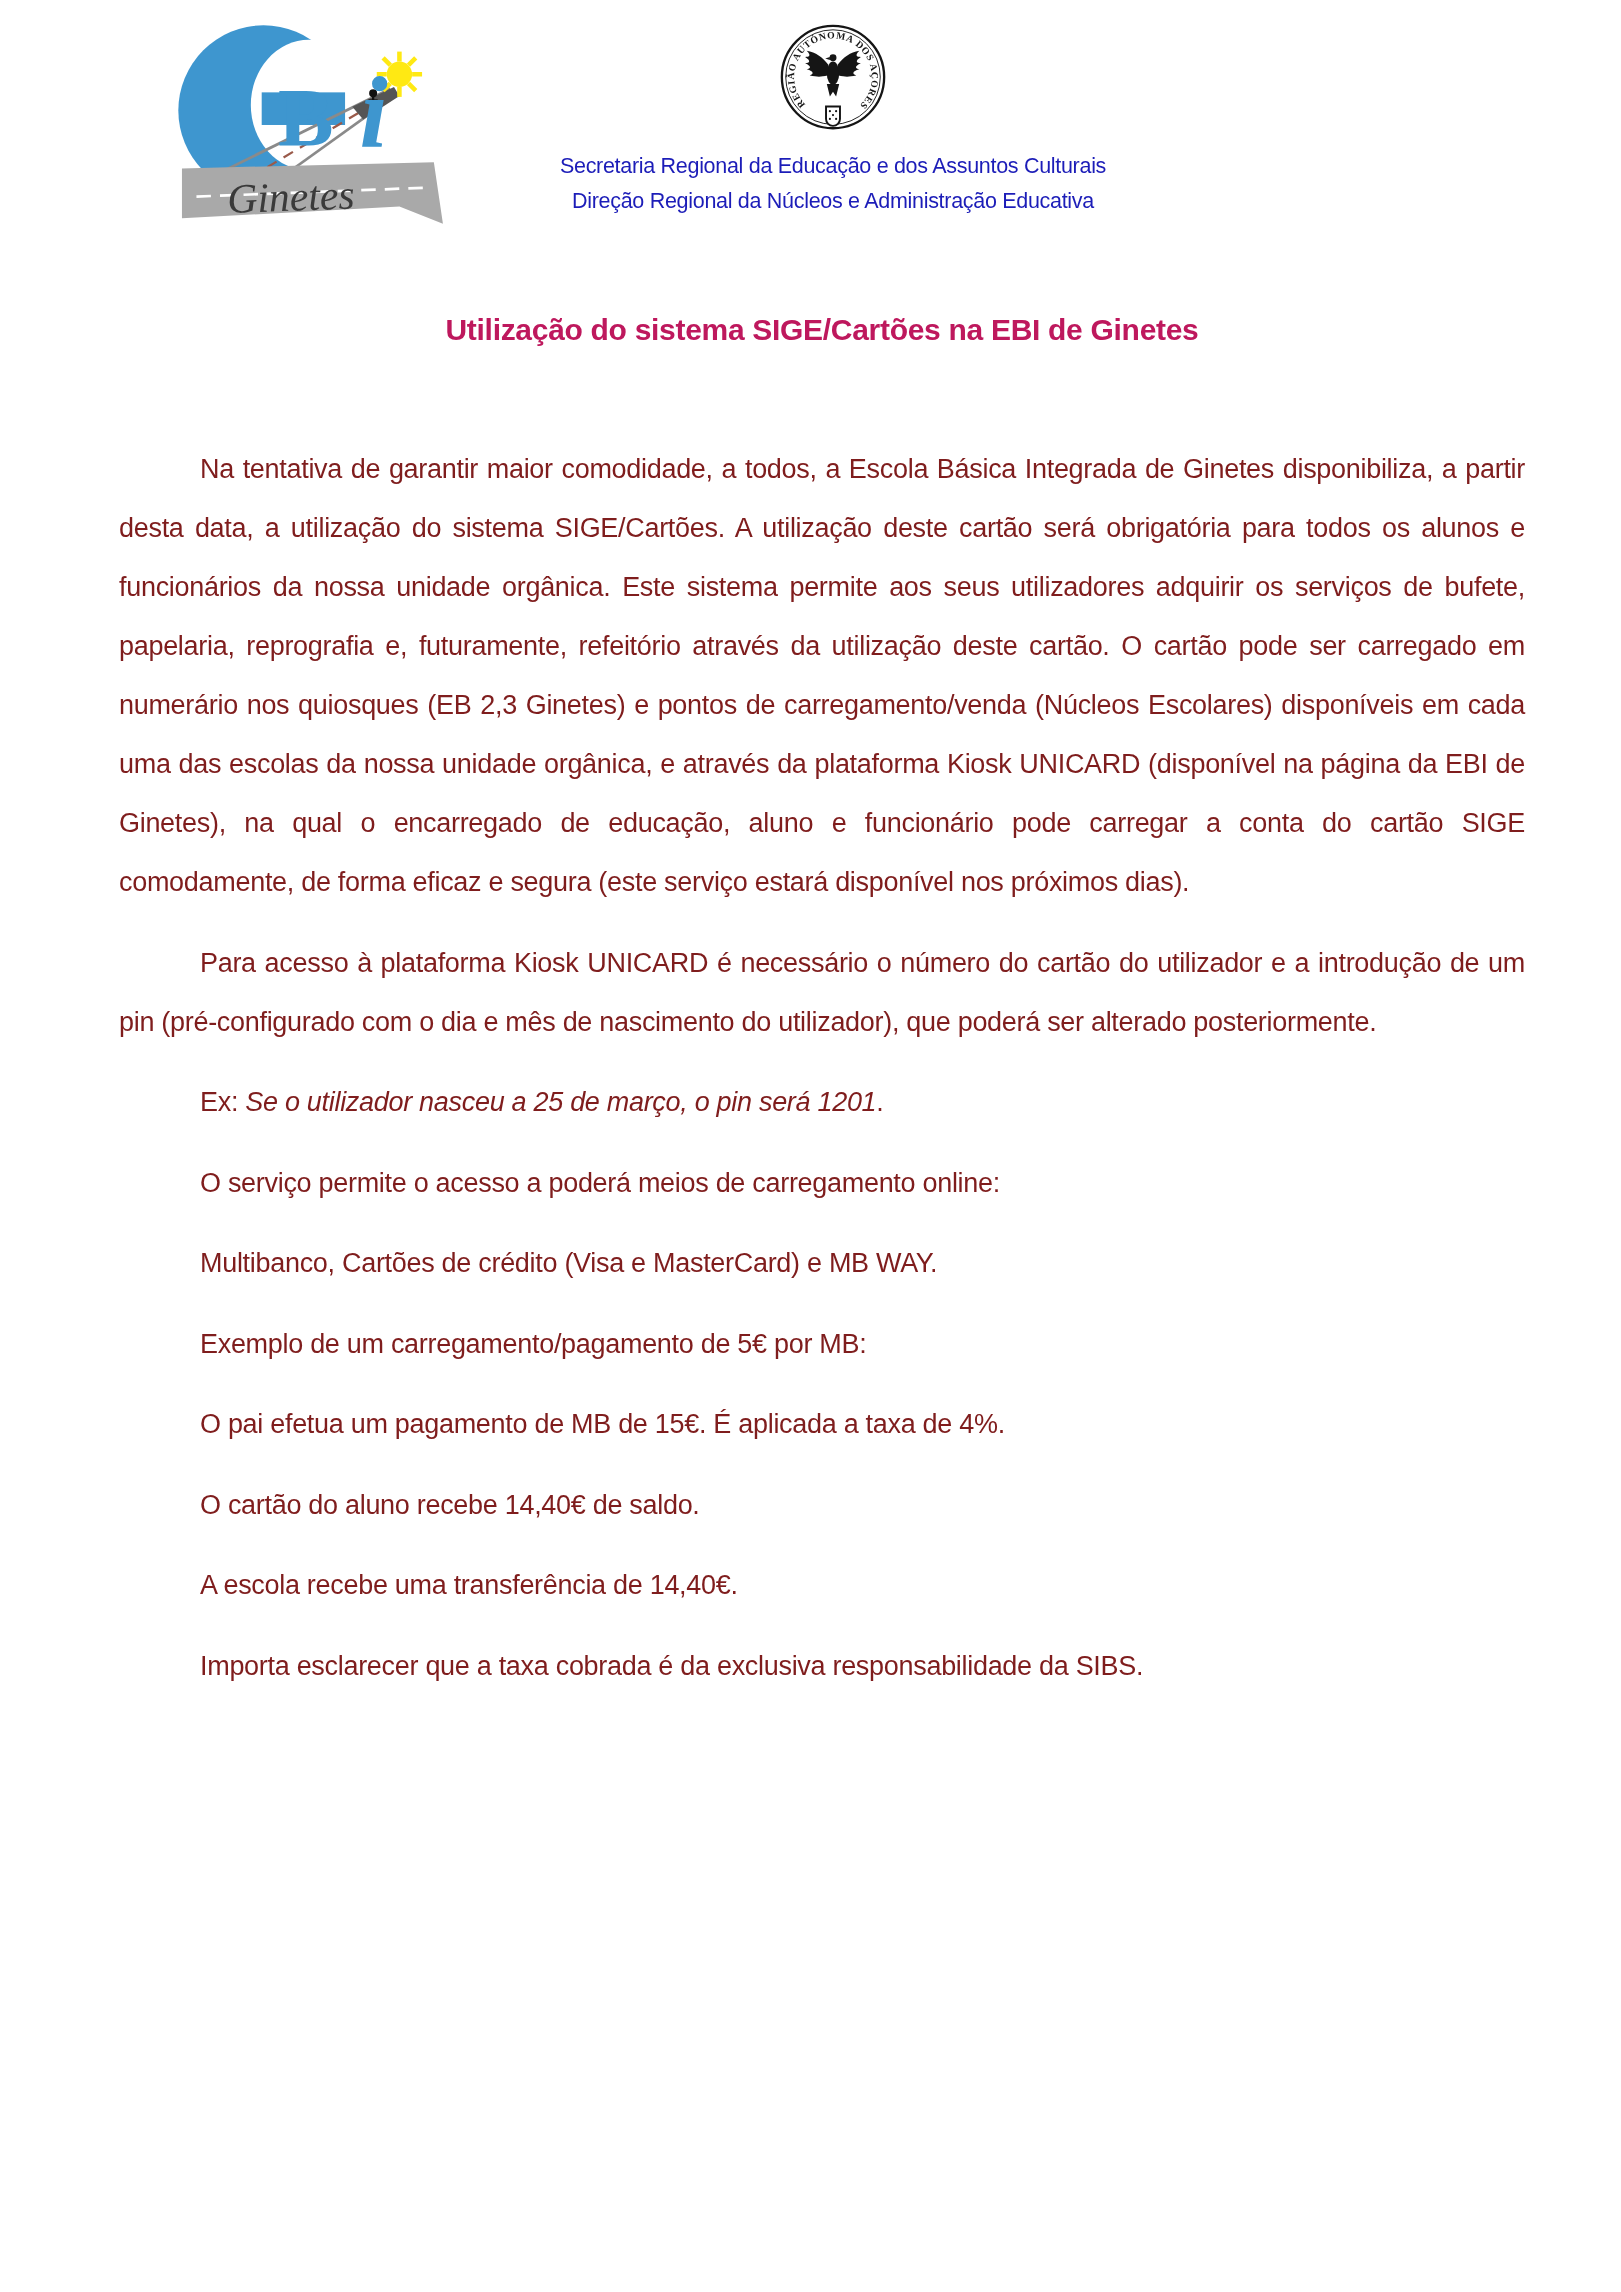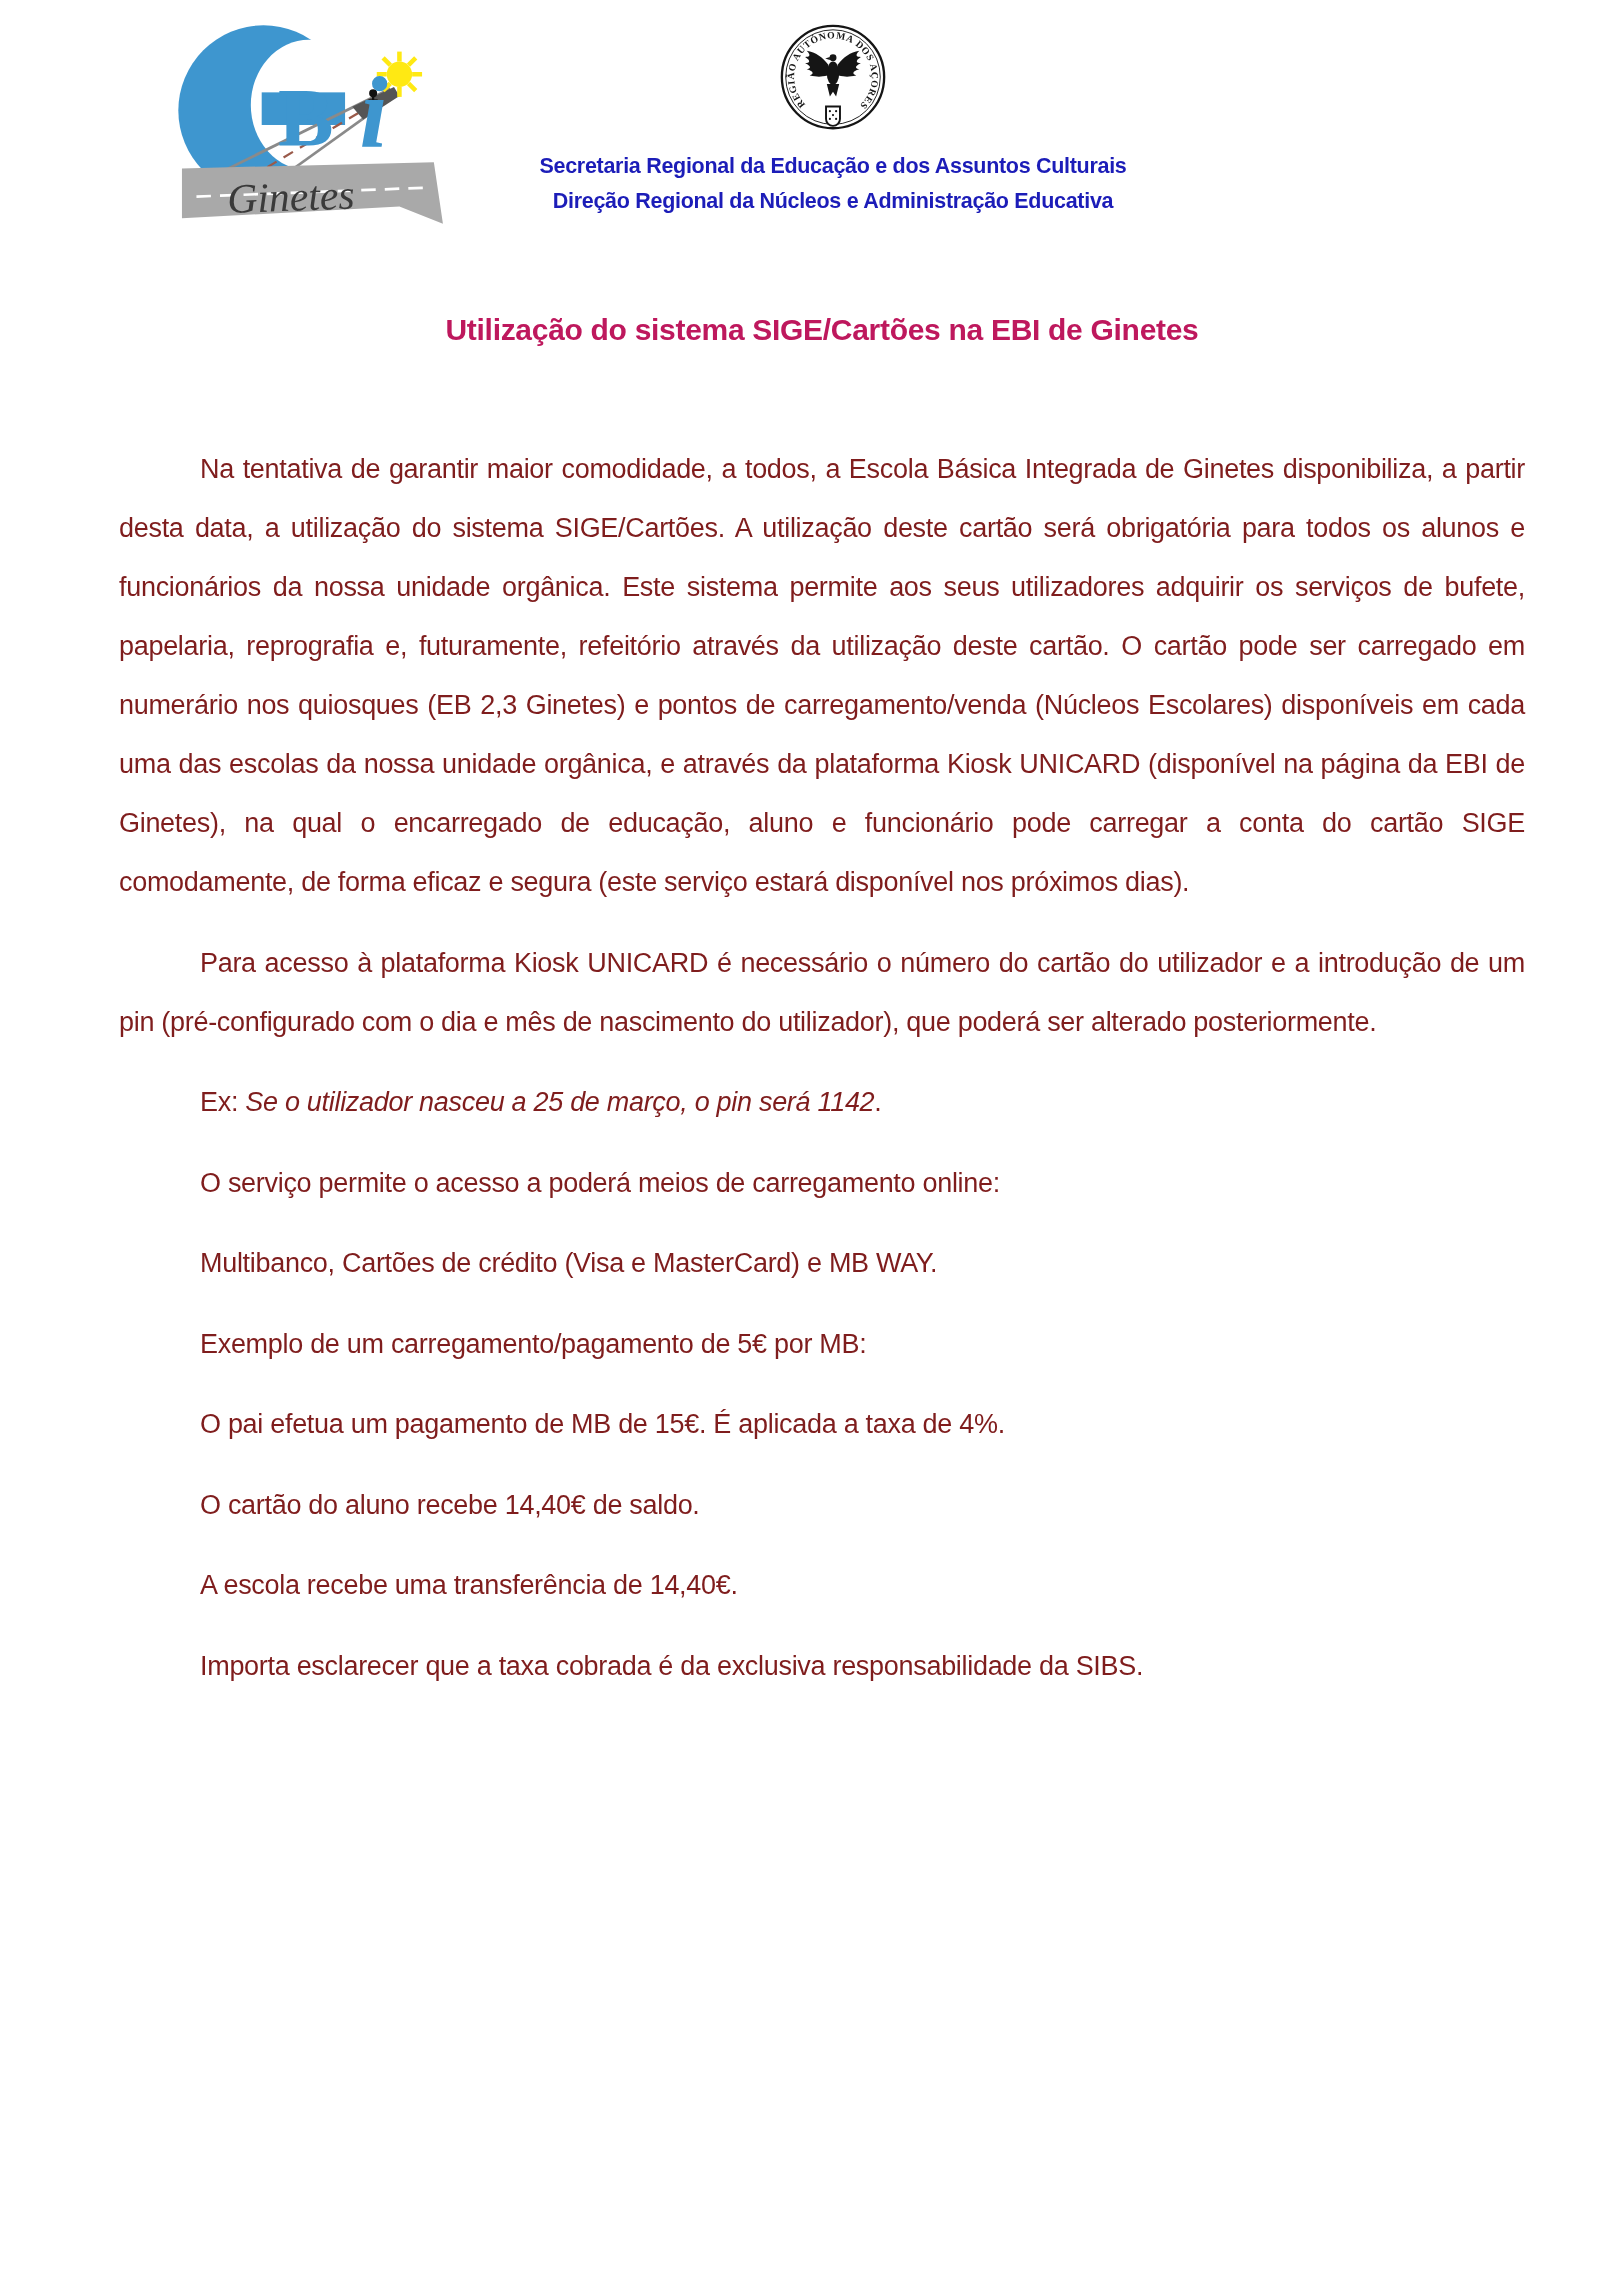--- a/index.html
+++ b/index.html
@@ -16,21 +16,21 @@
   
   .header{position:absolute;left:0;top:0;width:1621px;height:269px;}
   .school-logo{position:absolute;left:168px;top:9px;width:278px;height:222px;}
   .gov-block{
     position:absolute;left:479px;top:16px;width:708px;
     display:flex;flex-direction:column;align-items:center;
   }
   .seal{width:124px;height:133px;}
   .dept-line{
     color:#1c1db8;
-    font-weight:bold;
+    font-weight:normal;
     font-size:21.5px;
     line-height:35px;
     letter-spacing:-0.3px;
     white-space:nowrap;
     text-align:center;
   }
 
   
   .content{
     position:absolute;left:119px;top:313px;width:1406px;
@@ -132,21 +132,21 @@
       <div class="dept-line">Secretaria Regional da Educação e dos Assuntos Culturais</div>
       <div class="dept-line">Direção Regional da Núcleos e Administração Educativa</div>
     </div>
   </div>
 
   <div class="content">
     <h1 class="doc-title">Utilização do sistema SIGE/Cartões na EBI de Ginetes</h1>
     <div>
         <p class="para justify"><span>Na tentativa de garantir maior comodidade, a todos, a Escola Básica Integrada de Ginetes disponibiliza, a partir desta data, a utilização do sistema SIGE/Cartões. A utilização deste cartão será obrigatória para todos os alunos e funcionários da nossa unidade orgânica. Este sistema permite aos seus utilizadores adquirir os serviços de bufete, papelaria, reprografia e, futuramente, refeitório através da utilização deste cartão. O cartão pode ser carregado em numerário nos quiosques (EB 2,3 Ginetes) e pontos de carregamento/venda (Núcleos Escolares) disponíveis em cada uma das escolas da nossa unidade orgânica, e através da plataforma Kiosk UNICARD (disponível na página da EBI de Ginetes), na qual o encarregado de educação, aluno e funcionário pode carregar a conta do cartão SIGE comodamente, de forma eficaz e segura (este serviço estará disponível nos próximos dias).</span></p>
         <p class="para justify"><span>Para acesso à plataforma Kiosk UNICARD é necessário o número do cartão do utilizador e a introdução de um pin (pré-configurado com o dia e mês de nascimento do utilizador), que poderá ser alterado posteriormente.</span></p>
-        <p class="para left"><span>Ex: </span><span class="italic">Se o utilizador nasceu a 25 de março, o pin será 1142</span><span>.</span></p>
+        <p class="para left"><span>Ex: </span><span class="italic">Se o utilizador nasceu a 25 de março, o pin será 1201</span><span>.</span></p>
         <p class="para left"><span>O serviço permite o acesso a poderá meios de carregamento online:</span></p>
         <p class="para left"><span>Multibanco, Cartões de crédito (Visa e MasterCard) e MB WAY.</span></p>
         <p class="para left"><span>Exemplo de um carregamento/pagamento de 5€ por MB:</span></p>
         <p class="para left"><span>O pai efetua um pagamento de MB de 15€. É aplicada a taxa de 4%.</span></p>
         <p class="para left"><span>O cartão do aluno recebe 14,40€ de saldo.</span></p>
         <p class="para left"><span>A escola recebe uma transferência de 14,40€.</span></p>
         <p class="para left"><span>Importa esclarecer que a taxa cobrada é da exclusiva responsabilidade da SIBS.</span></p>
       </div>
   </div>
 

